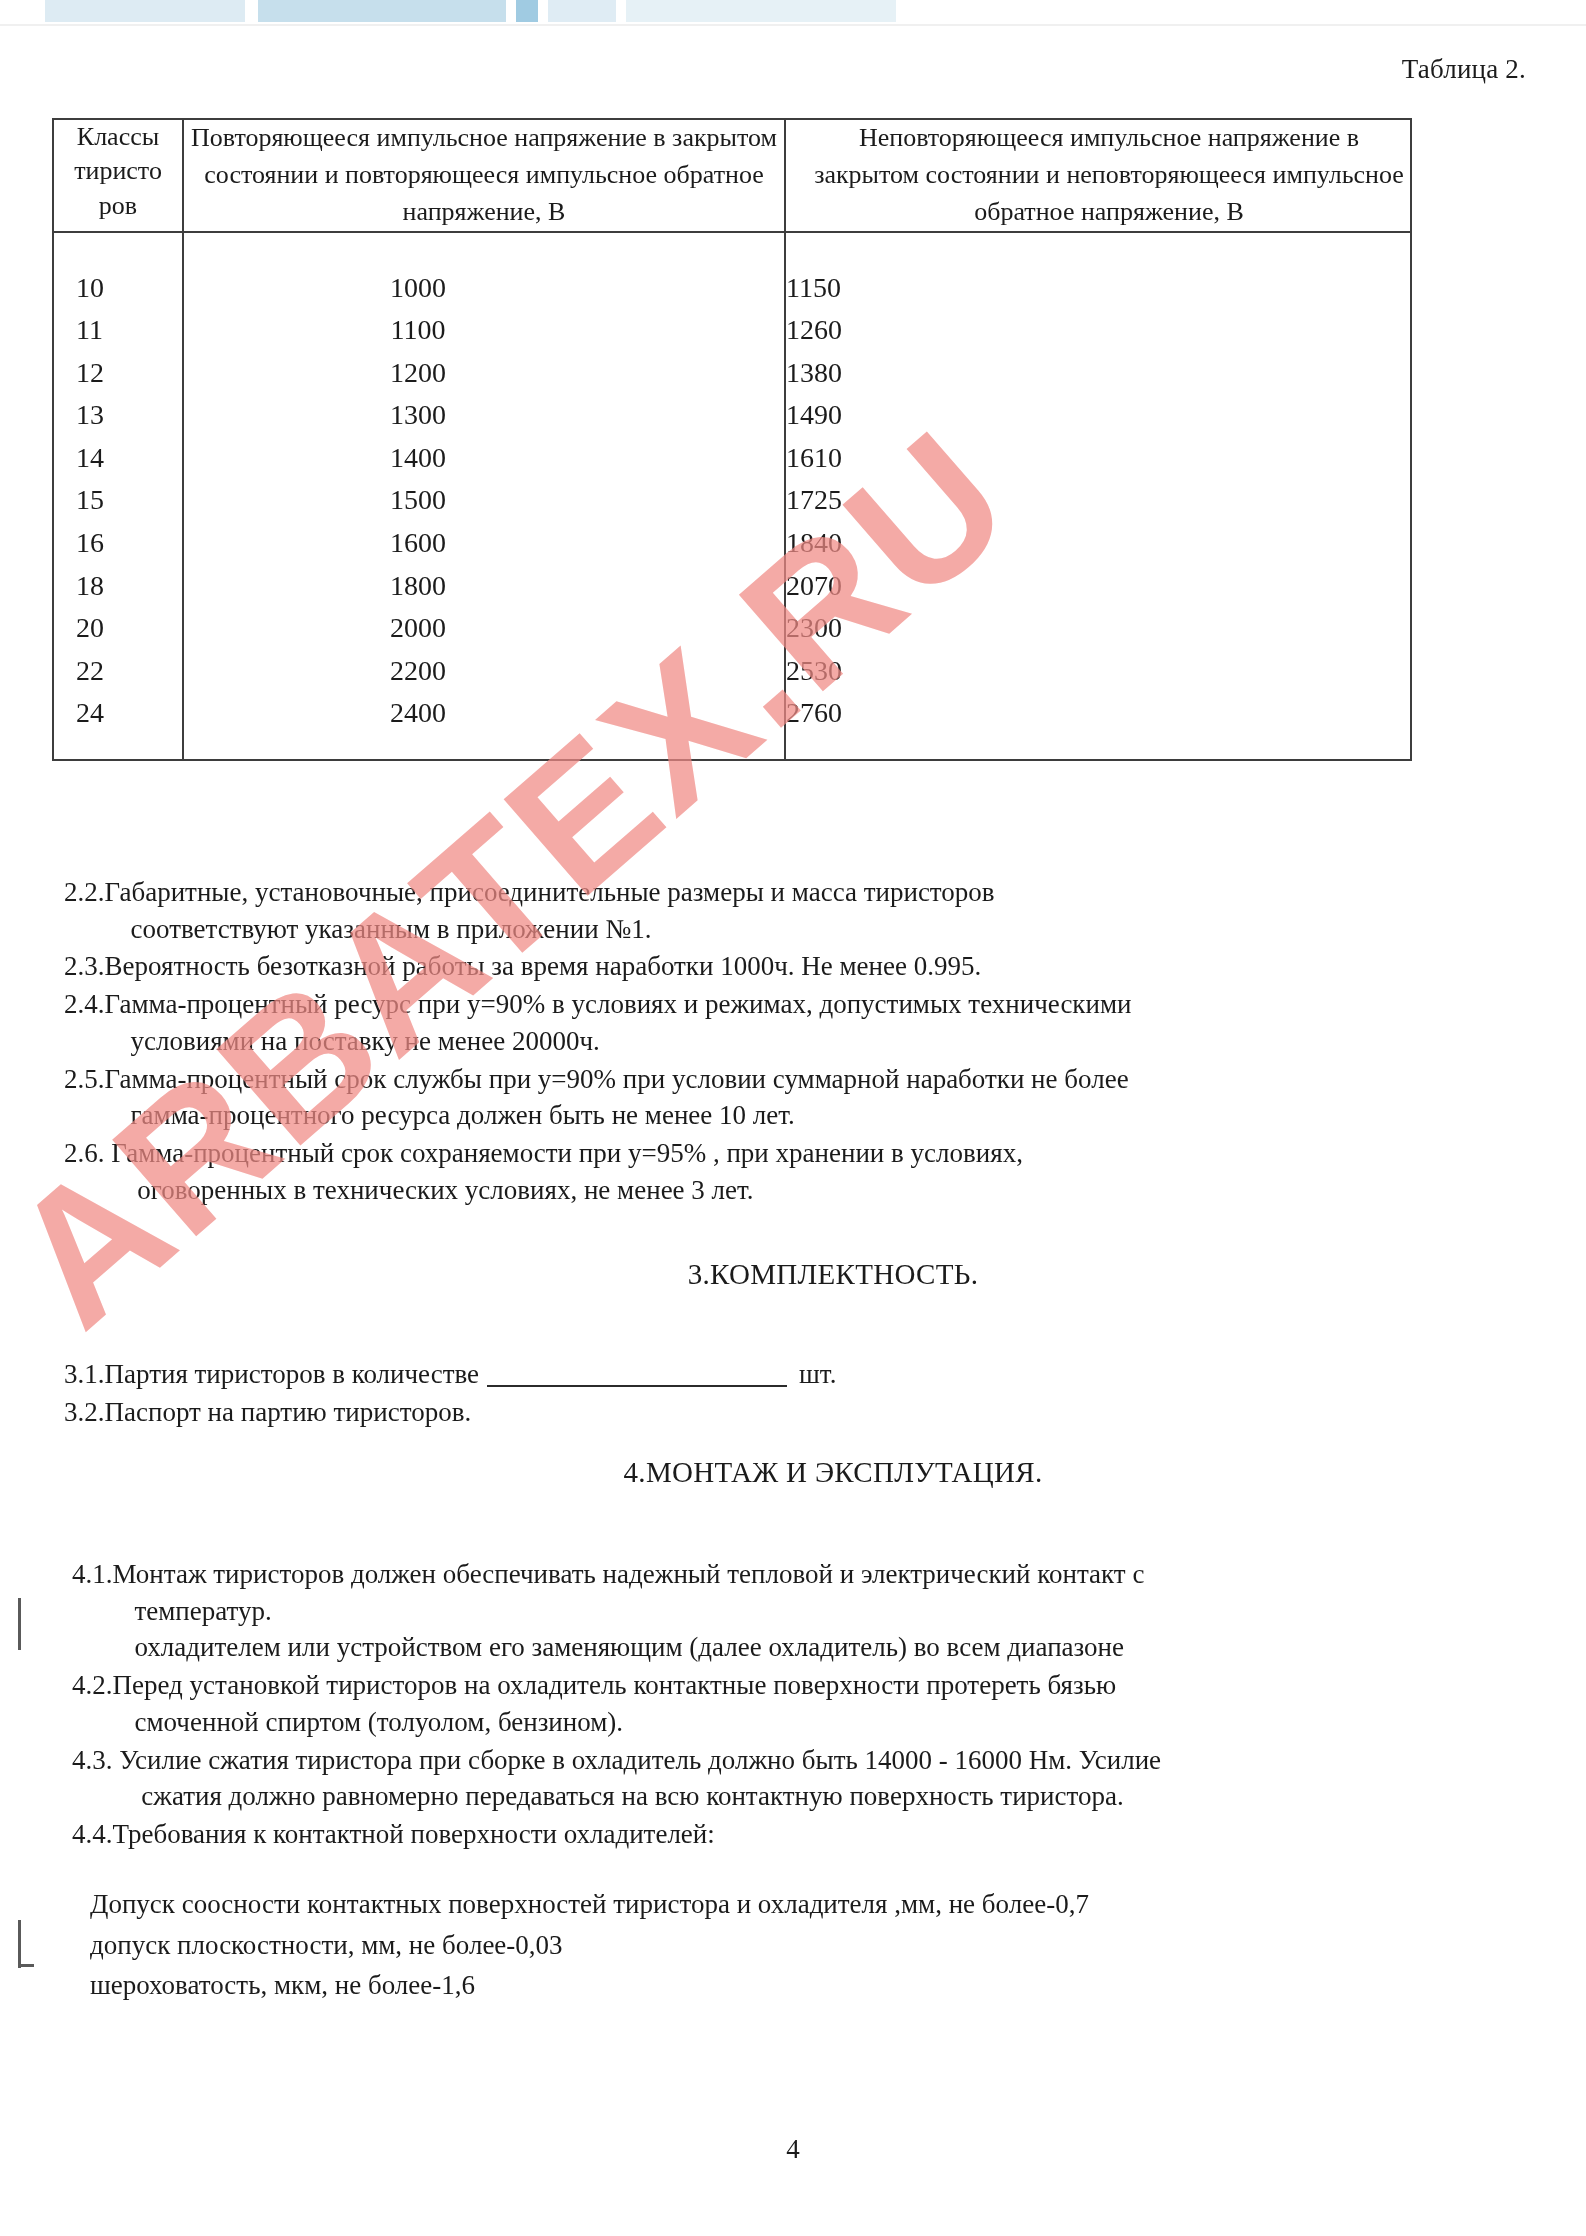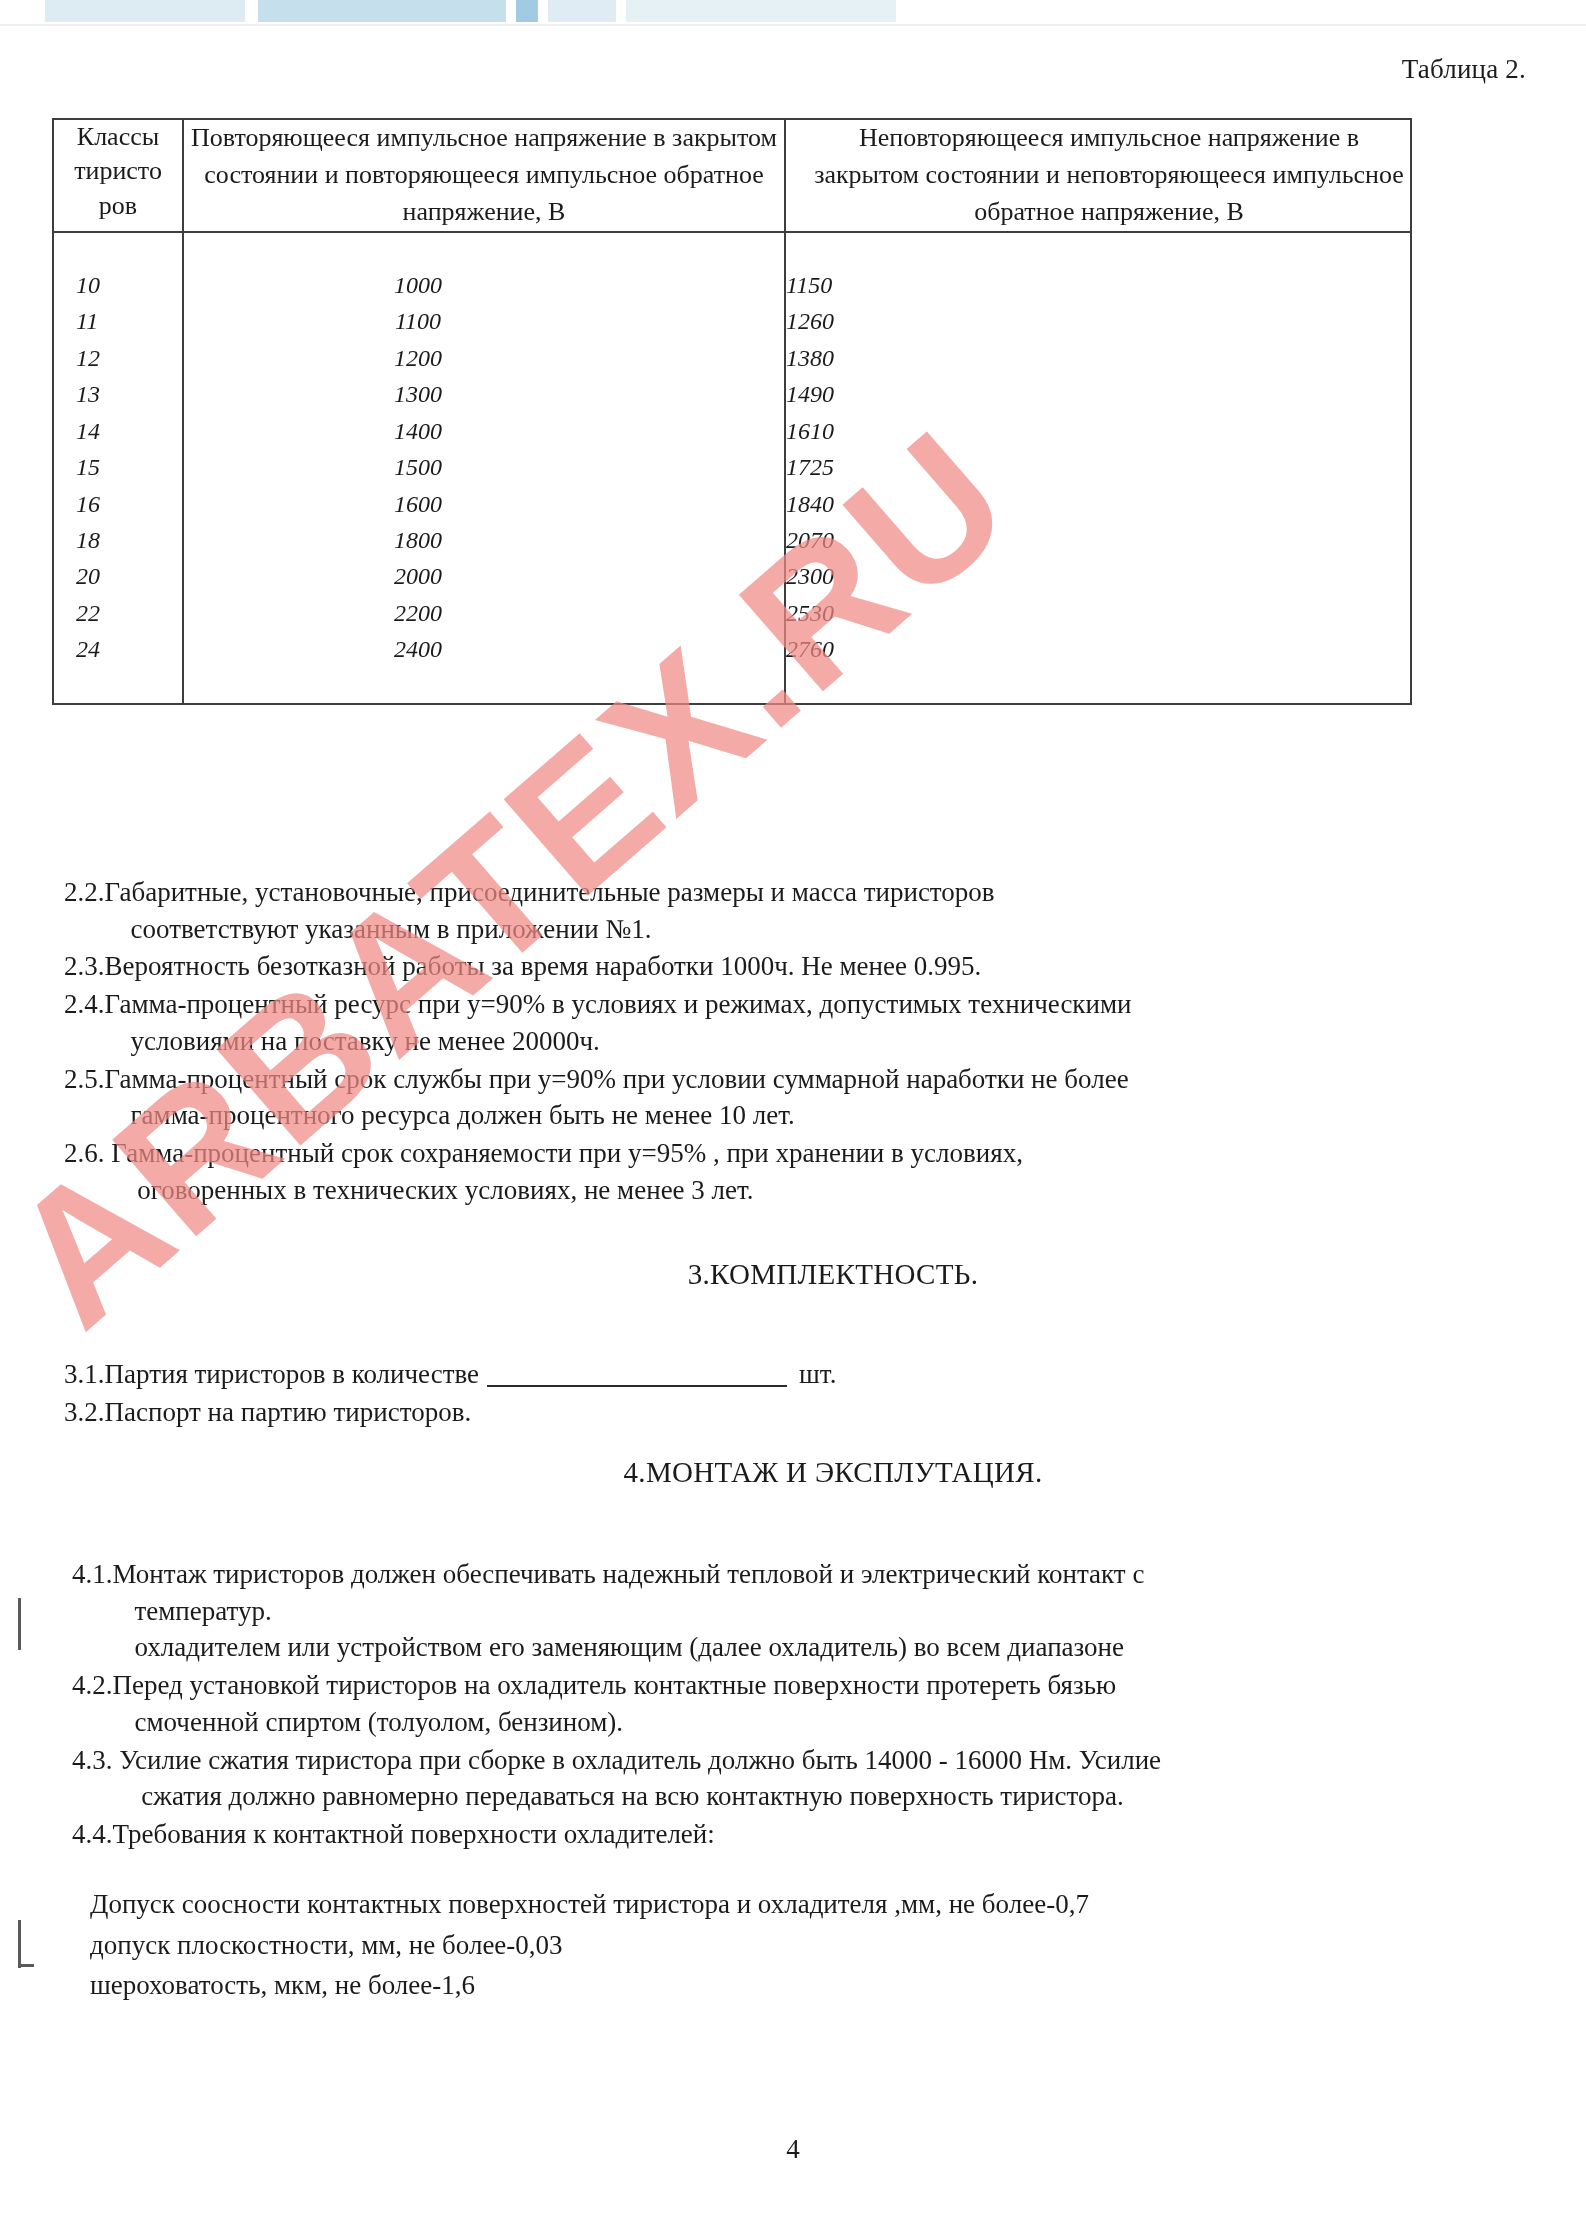--- a/index.html
+++ b/index.html
@@ -91,24 +91,23 @@
   }
   .hdr-cell {
     font-size: 26px;
     line-height: 1.42;
     padding: 12px 14px 24px 14px;
   }
   .hdr-cell.indent { padding-left: 22px; }
 
   .body-row td { height: 470px; }
   .col-list {
-    font-size: 24px;
+    font-size: 28px;
     line-height: 1.52;
     padding: 34px 0 24px 0;
-    font-style: italic;
   }
   .col-list.left  { text-align: left;  padding-left: 22px; }
   .col-list.mid   { text-align: center; padding-right: 132px; }
   .col-list.right { text-align: left; padding-right: 178px; }
   .col-list div { white-space: pre; }
 
   
   .para-block {
     position: absolute;
     left: 52px;

